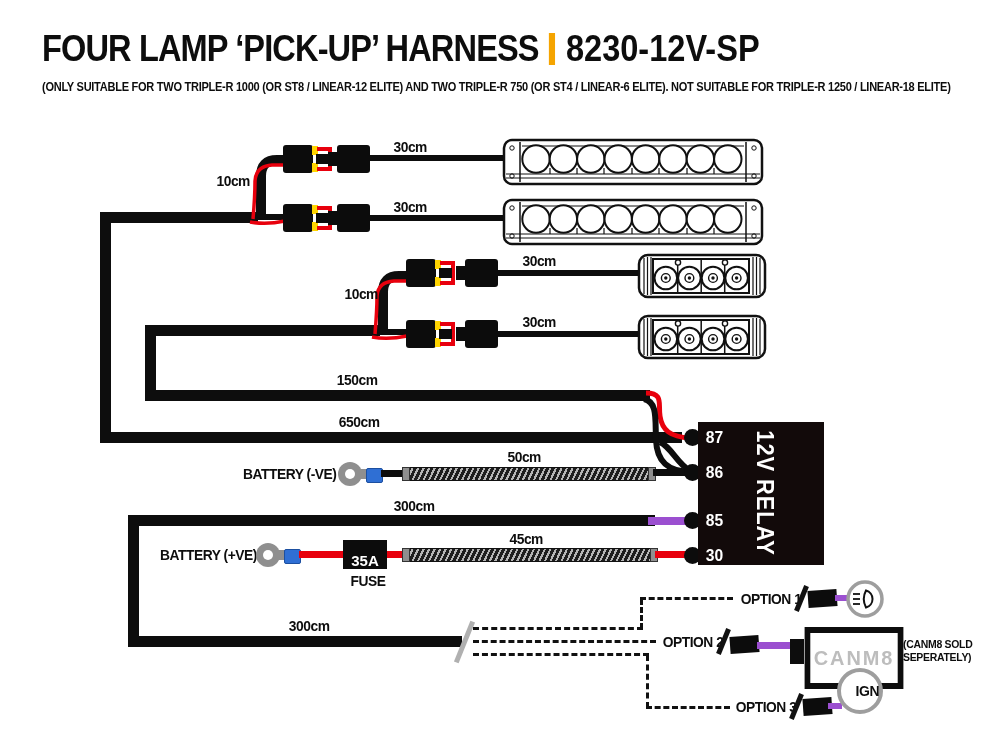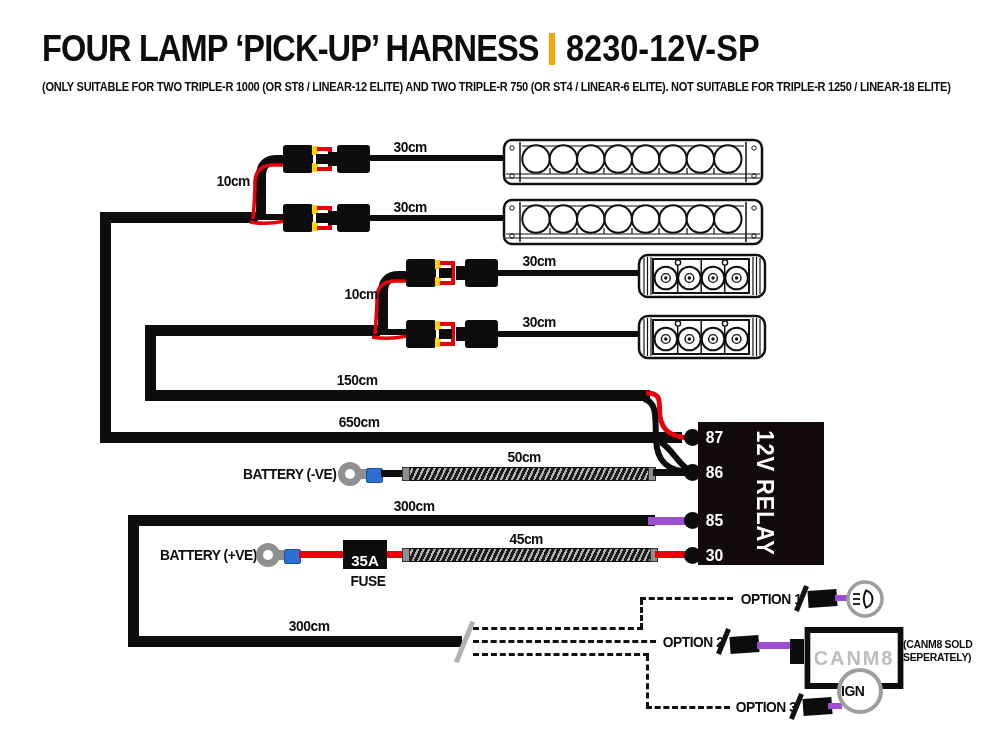--- a/index.html
+++ b/index.html
@@ -46,21 +46,21 @@
   .pin-label{position:absolute;color:#fff;font-weight:700;font-size:17px;transform:scaleX(.92);}
   .nub{position:absolute;width:17px;height:17px;border-radius:50%;background:#0c0c0c;}
   .relay-title{position:absolute;left:744px;top:422px;width:40px;height:143px;display:flex;align-items:center;justify-content:center;
                color:#fff;font-weight:700;font-size:23px;letter-spacing:1px;writing-mode:vertical-rl;transform:scaleY(.95);}
   .fusebox{position:absolute;left:343px;top:540px;width:44px;height:29px;background:#0c0c0c;display:flex;align-items:flex-end;justify-content:center;
            color:#fff;font-weight:700;font-size:15px;}
   .canm8{position:absolute;left:802px;top:627px;width:92px;height:50px;background:#fff;border:6px solid #0d0d0d;
          display:flex;align-items:center;justify-content:center;color:#bdbdbd;font-weight:700;font-size:21px;letter-spacing:2px;transform:scaleX(.95);}
   .note2{position:absolute;left:903px;top:638px;width:82px;font-size:11px;font-weight:700;letter-spacing:-0.3px;line-height:1.2;transform:scaleX(.95);transform-origin:0 0;}
   .ign{position:absolute;left:837px;top:668px;width:38px;height:38px;border:4px solid #9e9e9e;border-radius:50%;background:#fff;
-       display:flex;align-items:center;justify-content:flex-start;font-weight:700;font-size:14px;letter-spacing:-0.5px;}
+       display:flex;align-items:center;justify-content:flex-end;font-weight:700;font-size:14px;letter-spacing:-0.5px;}
   .breakslash{position:absolute;left:462px;top:620px;width:5px;height:44px;background:#b0b0b0;transform:rotate(22deg);}
 </style>
 </head>
 <body>
 
 <div id="canvas">
 
   <div class="title-row">
     <span class="title-main">FOUR LAMP ‘PICK-UP’ HARNESS</span>
     <span class="divider"></span>

